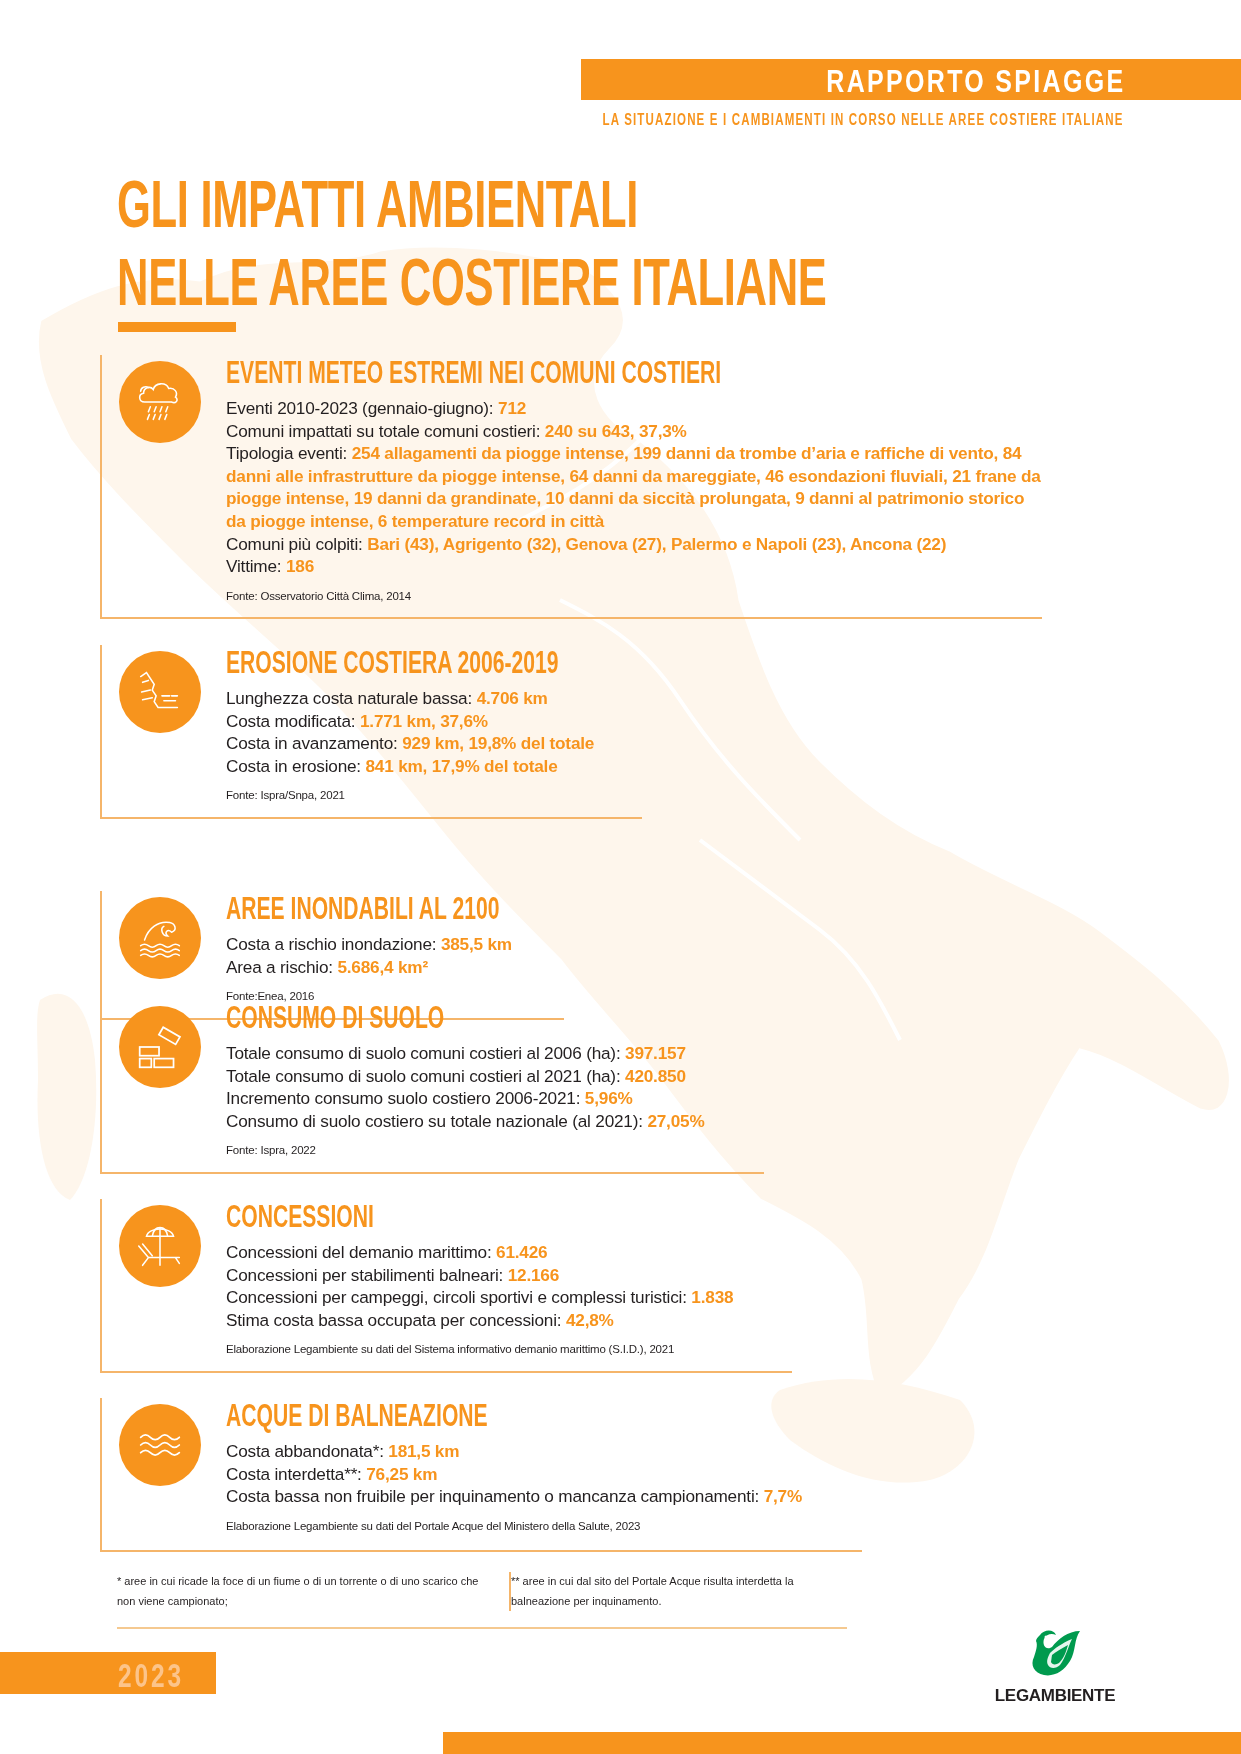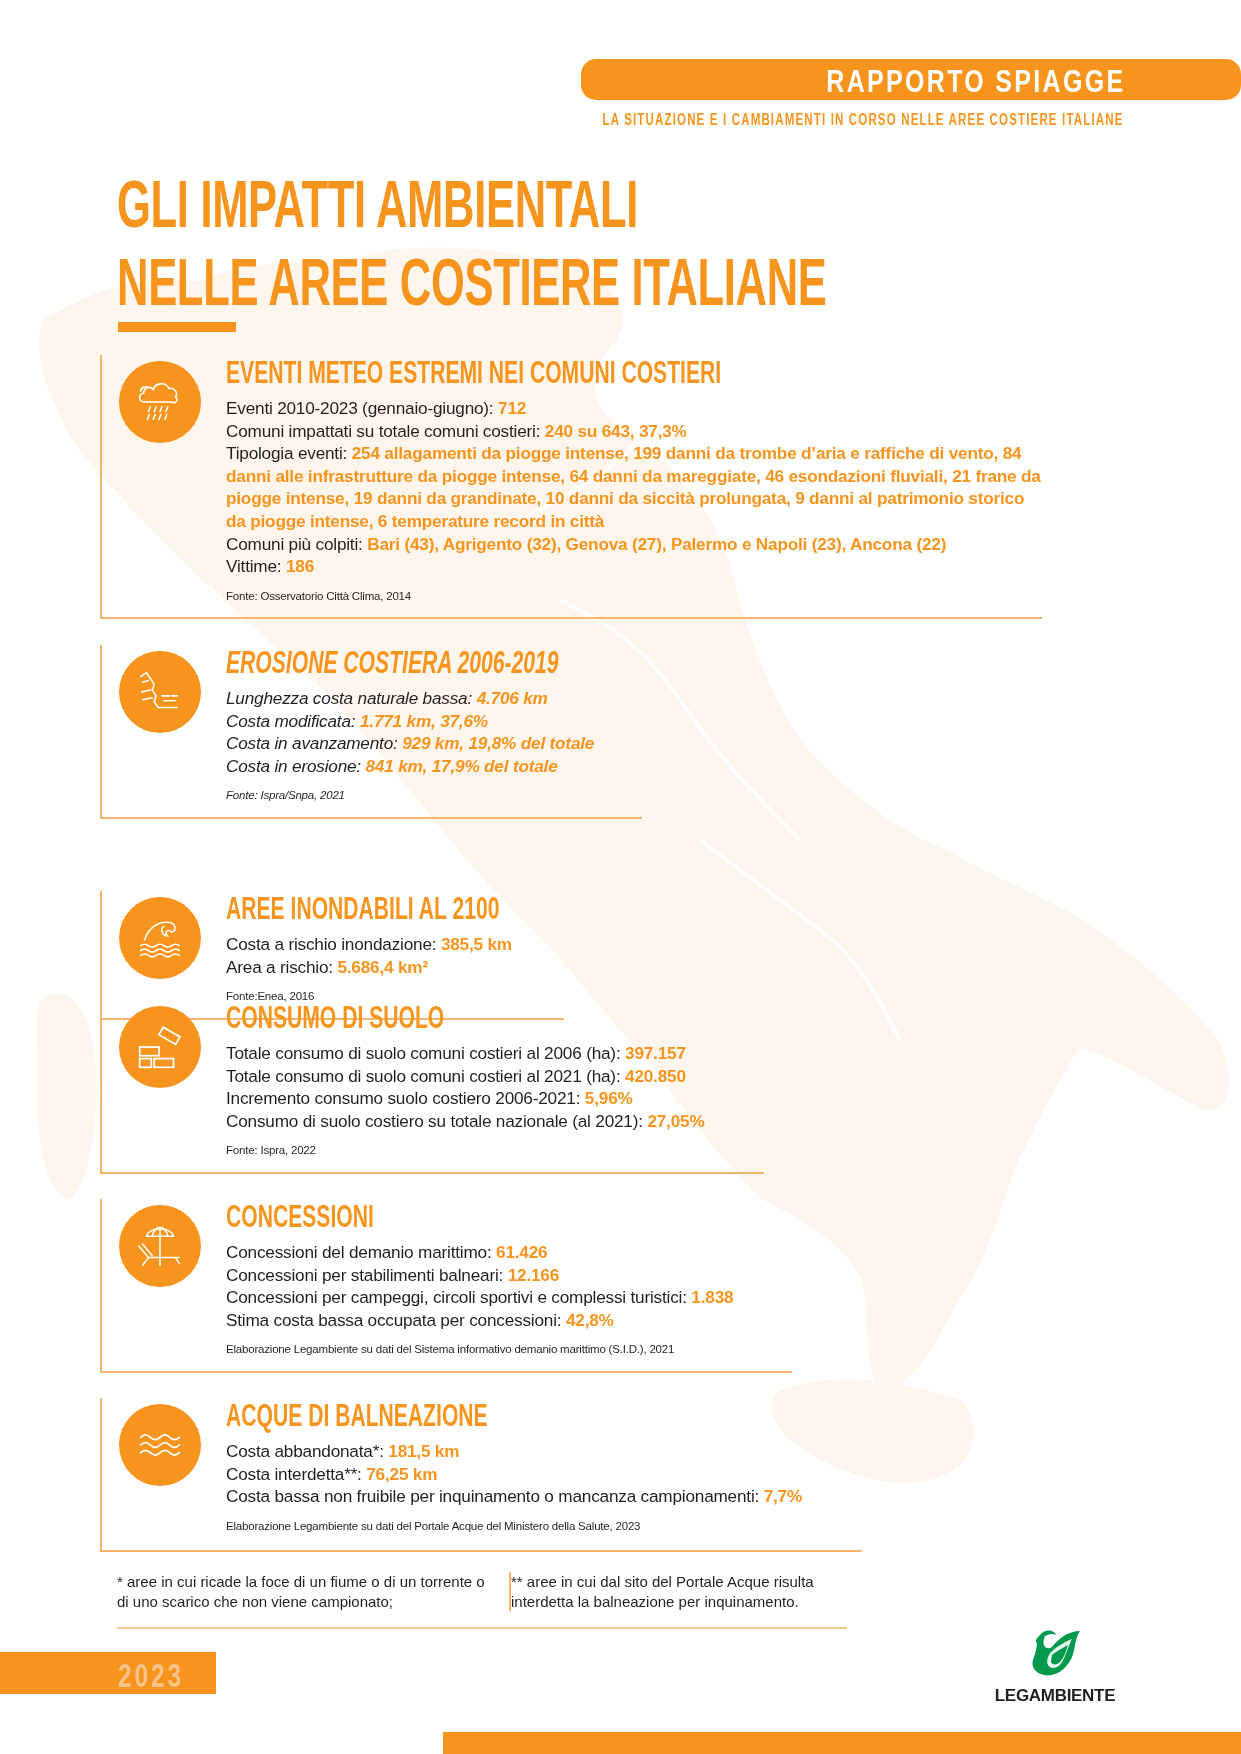--- a/index.html
+++ b/index.html
@@ -5,21 +5,21 @@
   html, body { margin:0; padding:0; }
   body {
     width:1241px; height:1754px; position:relative; overflow:hidden;
     background:#ffffff;
     font-family:"Liberation Sans", sans-serif;
     color:#231f20;
   }
   .map-bg { position:absolute; left:0; top:0; width:1241px; height:1754px; z-index:0; }
   .topbar {
     position:absolute; left:581px; top:59px; width:660px; height:41px;
-    background:#f7941d; z-index:2;border-radius:15px;
+    background:#f7941d; z-index:2;
   }
   .topbar-title {
     position:absolute; right:116px; top:4px;
     color:#fff; font-size:32px; letter-spacing:3px;
     font-family:"Liberation Sans", sans-serif; font-weight:bold;
     transform:scaleX(0.78); transform-origin:right top; white-space:nowrap;
   }
   .subtitle {
     position:absolute; right:117px; top:111px; z-index:2;
     color:#f7941d; font-size:16px; letter-spacing:1.6px;
@@ -56,21 +56,21 @@
     font-size:17.2px; line-height:22.6px; color:#231f20; white-space:nowrap;
     letter-spacing:-0.2px;
   }
   .row .val { color:#f7941d; font-weight:bold;text-align:center; }
   .row.wrap { white-space:normal; width:820px; }
   .source {
     margin-top:12px; font-size:11.5px; color:#231f20; white-space:nowrap; letter-spacing:-0.2px;
   }
   .footnotes {
     position:absolute; left:117px; top:1572px; z-index:2;
-    display:flex; font-size:15px; line-height:19.5px; color:#231f20;
+    display:flex; font-size:11px; line-height:19.5px; color:#231f20;
   }
   .fn-a { width:380px; padding-right:12px; border-right:2px solid #f5b56a; }
   .fn-b { width:340px; }
   .fn-rule {
     position:absolute; left:117px; top:1627px; width:730px; height:2px; background:#f5c990; z-index:2;
   }
   .yearbar {
     position:absolute; left:0; top:1652px; width:216px; height:42px; background:#f7941d; z-index:2;
   }
   .year {
@@ -127,21 +127,21 @@
       <div class="row"><span>Eventi 2010-2023 (gennaio-giugno): </span><span class="val">712</span></div>
       <div class="row"><span>Comuni impattati su totale comuni costieri: </span><span class="val">240 su 643, 37,3%</span></div>
       <div class="row wrap"><span>Tipologia eventi: </span><span class="val">254 allagamenti da piogge intense, 199 danni da trombe d’aria e raffiche di vento, 84 danni alle infrastrutture da piogge intense, 64 danni da mareggiate, 46 esondazioni fluviali, 21 frane da piogge intense, 19 danni da grandinate, 10 danni da siccità prolungata, 9 danni al patrimonio storico da piogge intense, 6 temperature record in città</span></div>
       <div class="row"><span>Comuni più colpiti: </span><span class="val">Bari (43), Agrigento (32), Genova (27), Palermo e Napoli (23), Ancona (22)</span></div>
       <div class="row"><span>Vittime: </span><span class="val">186</span></div>
     </div>
     <div class="source">Fonte: Osservatorio Città Clima, 2014</div>
   </div>
 </div>
 
-<div class="section" style="top:645px; width:540px; height:172px;font-style:italic;">
+<div class="section" style="top:645px; width:540px; height:172px;">
   <div class="sec-icon">
     <svg viewBox="0 0 60 60" fill="none" stroke="#fff" stroke-width="1.6" stroke-linecap="round">
       <path d="M10,14 L16,10 L20,16 L24,22 L22,28 L26,34 L24,40 L28,46 L48,46"></path>
       <path d="M12,20 L18,18 M11,30 L20,28 M12,38 L22,36"></path>
       <path d="M32,34 L40,34 M42,34 L48,34 M34,39 L46,39"></path>
     </svg>
   </div>
   <div class="sec-body">
     <div class="sec-title">EROSIONE COSTIERA 2006-2019</div>
     <div class="rows">

